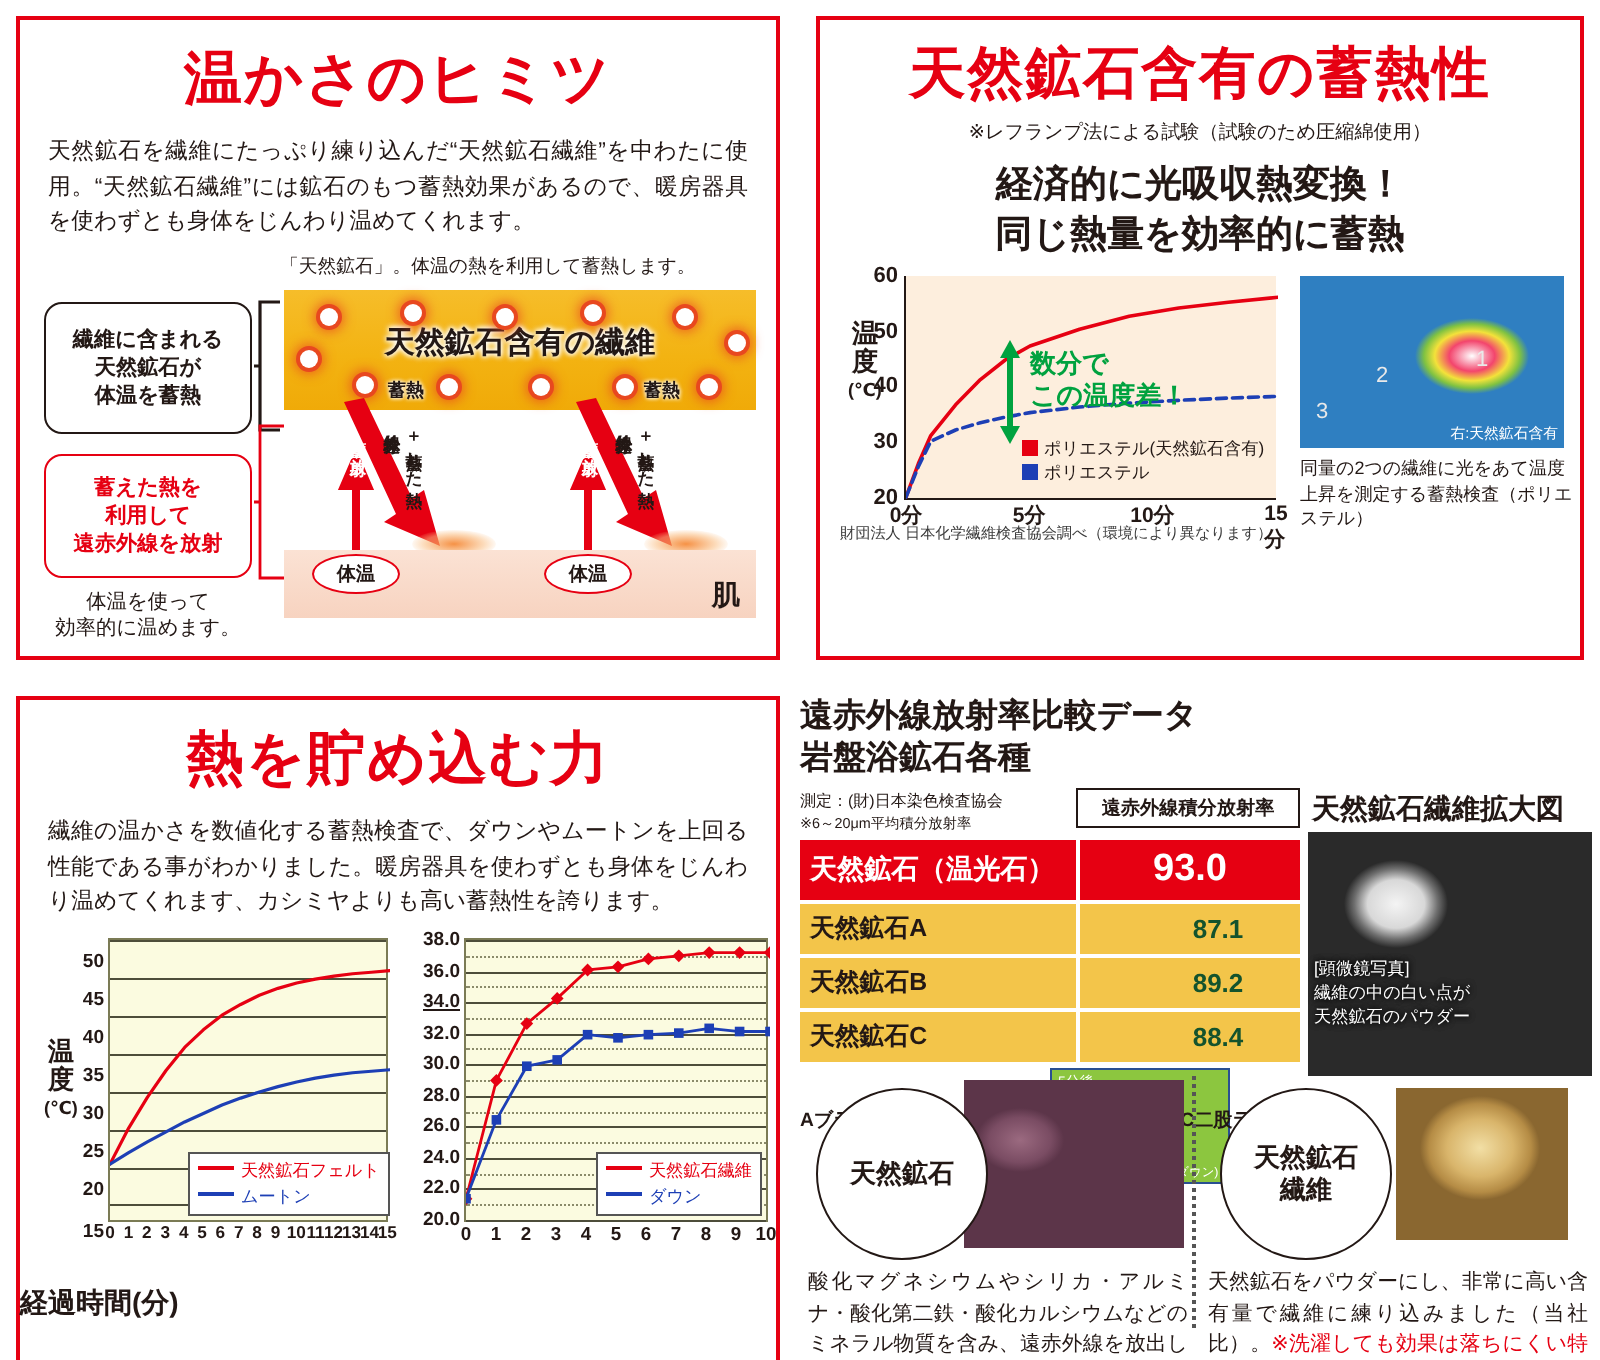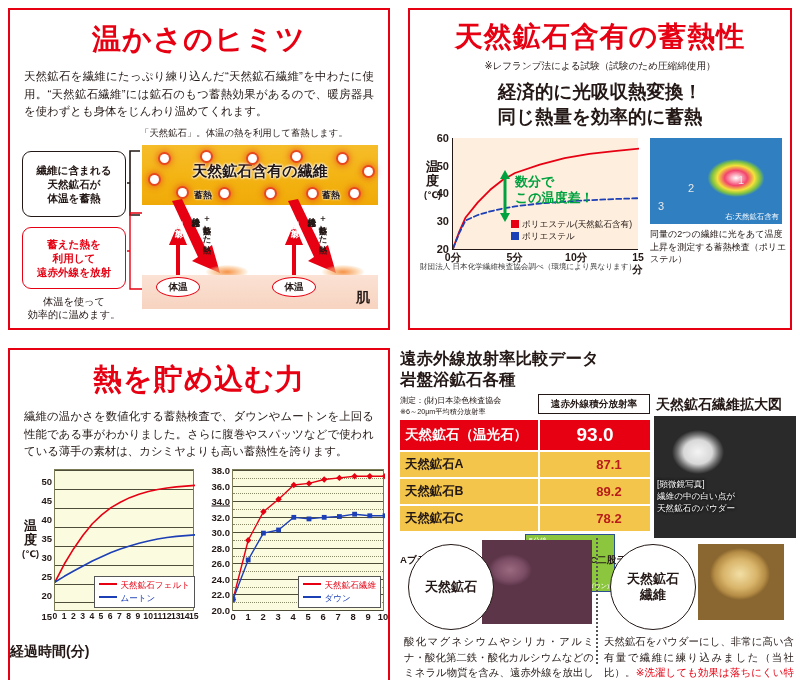--- a/index.html
+++ b/index.html
@@ -177,21 +177,21 @@
   }
   .micro-title { position:absolute; left:258px; top:2px; font-size:14px; font-weight:bold; white-space:nowrap;}
   .tbl { position:absolute; left:2px; top:26px; width:250px; }
   .trow { display:flex; height:25px; margin-bottom:2px; }
   .trow .c1 { flex:0 0 138px; display:flex; align-items:center; padding-left:5px; font-size:12.4px; font-weight:bold;}
   .trow .c2 { flex:1; display:flex; align-items:center; justify-content:center; font-size:13px; font-weight:bold; margin-left:2px;}
   .trow.hl { height:30px; }
   .trow.hl .c1 { background:#e60012; color:#fff; font-size:13.6px; }
   .trow.hl .c2 { background:#e60012; color:#fff; font-size:19px; }
   .trow.nm .c1 { background:#f3c54a; color:#231815; }
-  .trow.nm .c2 { background:#f3c54a; color:#b91c1c;padding-left:28px; }
+  .trow.nm .c2 { background:#f3c54a; color:#14532d;padding-left:28px; }
   .tbl-foot { position:absolute; left:2px; top:160px; font-size:9.6px; font-weight:bold; white-space:nowrap;}
   .micro-img {
     position:absolute; left:256px; top:22px; width:142px; height:122px;
     background:
       radial-gradient(ellipse 26px 22px at 44px 36px, #f4f4f4 0%, #d8d8d8 55%, #6f6f6f 80%, #2a2a2a 100%),
       radial-gradient(ellipse 22px 26px at 104px 66px, #efefef 0%, #cfcfcf 55%, #676767 82%, #242424 100%),
       radial-gradient(ellipse 14px 18px at 134px 108px, #e2e2e2 0%, #9a9a9a 60%, #1f1f1f 100%),
       #1a1a1a;
   }
   .micro-cap { position:absolute; left:259px; top:84px; font-size:8.6px; line-height:1.4; color:#fff;
@@ -357,21 +357,21 @@
         <span class="thermo-mark" style="left:38px; top:44px;">2</span>
         <span class="thermo-mark" style="left:8px; top:62px;">3</span>
         <span class="thermo-cap">右:天然鉱石含有</span>
       </div>
       <div class="thermo-note">同量の2つの繊維に光をあて温度上昇を測定する蓄熱検査（ポリエステル）</div>
     </div>
   </div>
 
   <div class="panel" id="panel-bl">
     <div class="panel-title" id="bl-title">熱を貯め込む力</div>
-    <div class="body-text" style="margin-top:8px;">繊維の温かさを数値化する蓄熱検査で、ダウンやムートンを上回る性能である事がわかりました。さらに腹巻やスパッツなどで使われている薄手の素材は、カシミヤよりも高い蓄熱性を誇ります。</div>
+    <div class="body-text" style="margin-top:8px;">繊維の温かさを数値化する蓄熱検査で、ダウンやムートンを上回る性能である事がわかりました。暖房器具を使わずとも身体をじんわり温めてくれます、カシミヤよりも高い蓄熱性を誇ります。</div>
 
     <div class="bl-charts">
       <div class="bl-ylab">温<br>度<br><span class="unit">(℃)</span></div>
 
       <div class="plot-b">
         <div class="gl" style="top:0%;"></div>
         <div class="gl" style="top:13.51%;"></div>
         <div class="gl" style="top:27.03%;"></div>
         <div class="gl" style="top:40.54%;"></div>
         <div class="gl" style="top:54.05%;"></div>
@@ -532,21 +532,21 @@
           <div class="trow nm">
             <div class="c1">天然鉱石A</div>
             <div class="c2">87.1</div>
           </div>
           <div class="trow nm">
             <div class="c1">天然鉱石B</div>
             <div class="c2">89.2</div>
           </div>
           <div class="trow nm">
             <div class="c1">天然鉱石C</div>
-            <div class="c2">78.2</div>
+            <div class="c2">88.4</div>
           </div>
         </div>
       <div class="tbl-foot">Aブラックシリカ、Bブラックトルマリン、C二股ラジウム</div>
 
       <div class="micro-img"></div>
       <div class="micro-cap" style="white-space:pre-line;">[顕微鏡写真]
 繊維の中の白い点が
 天然鉱石のパウダー</div>
     </div>
 

